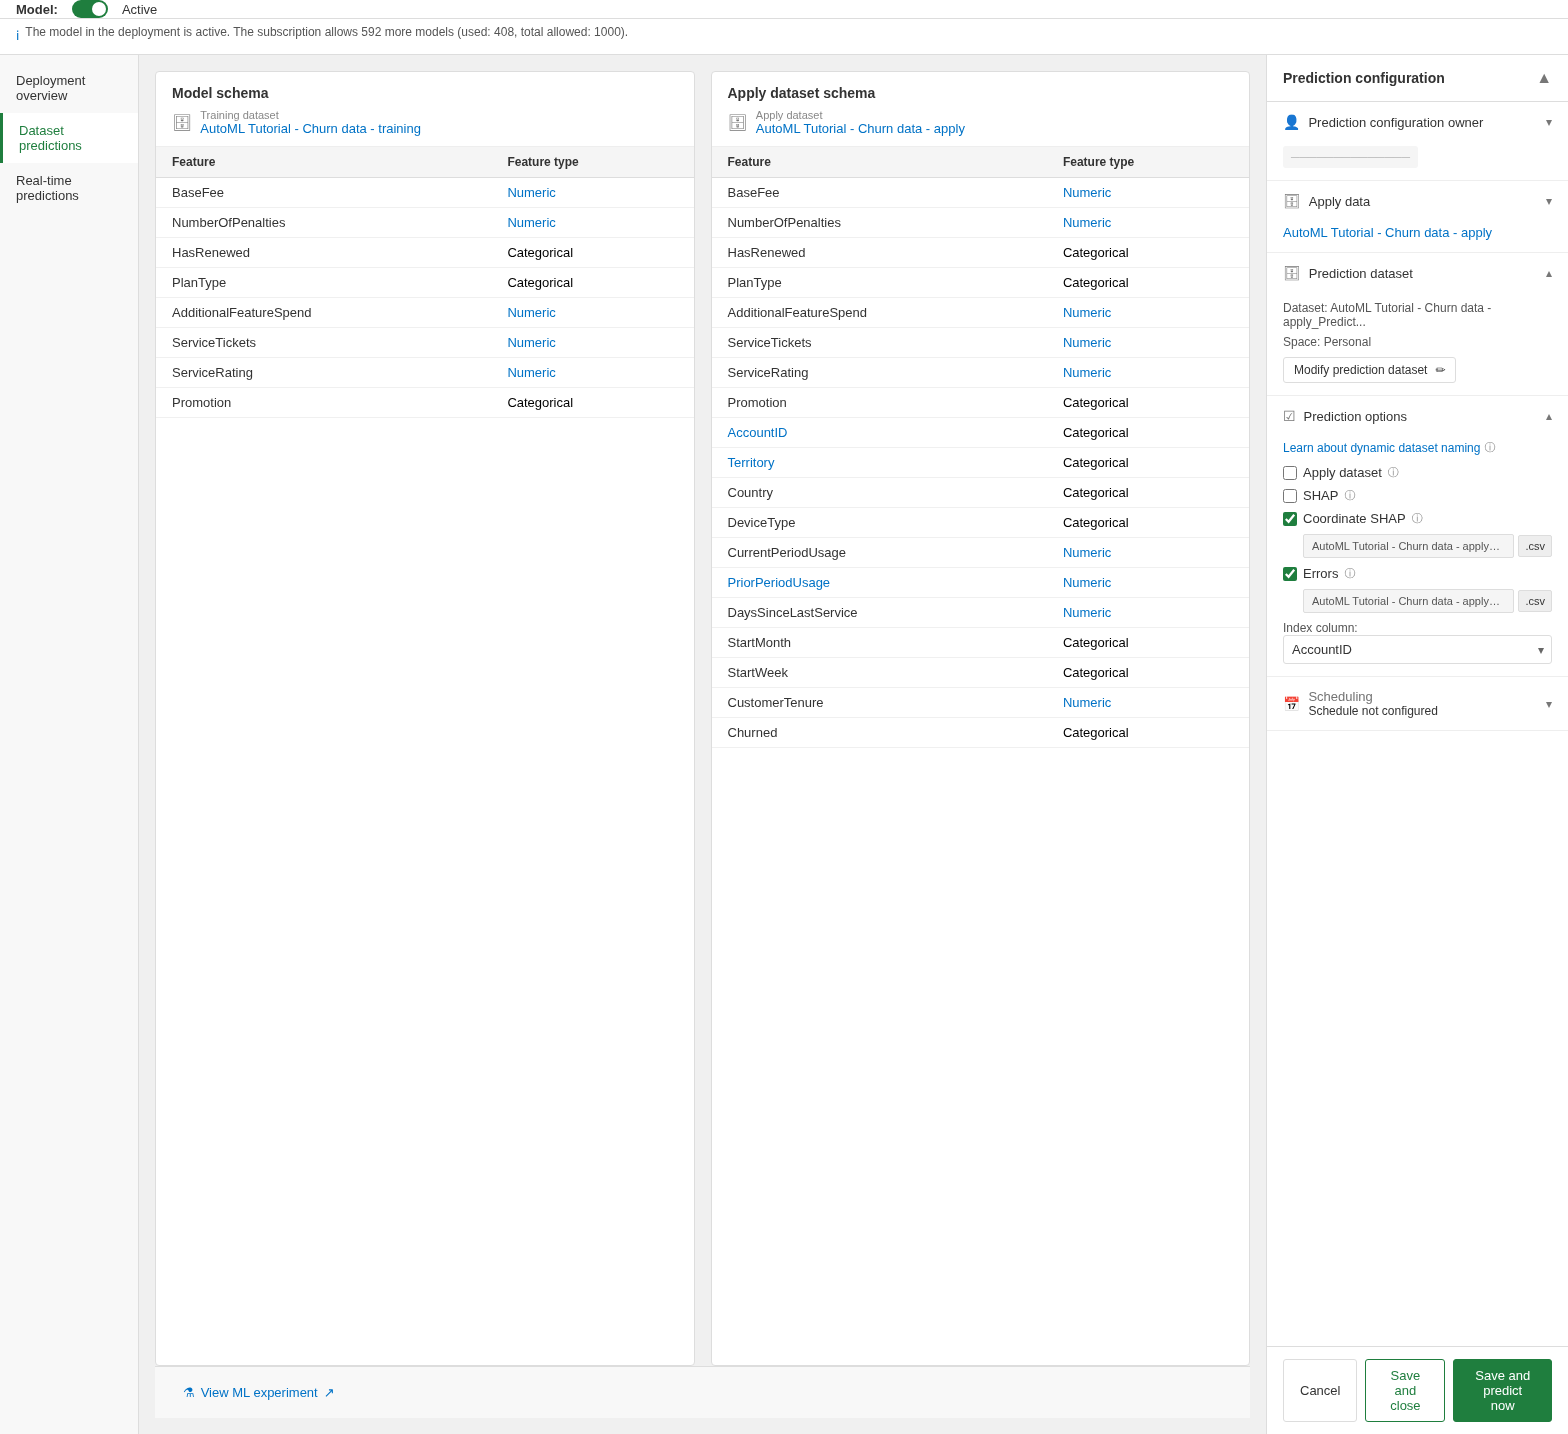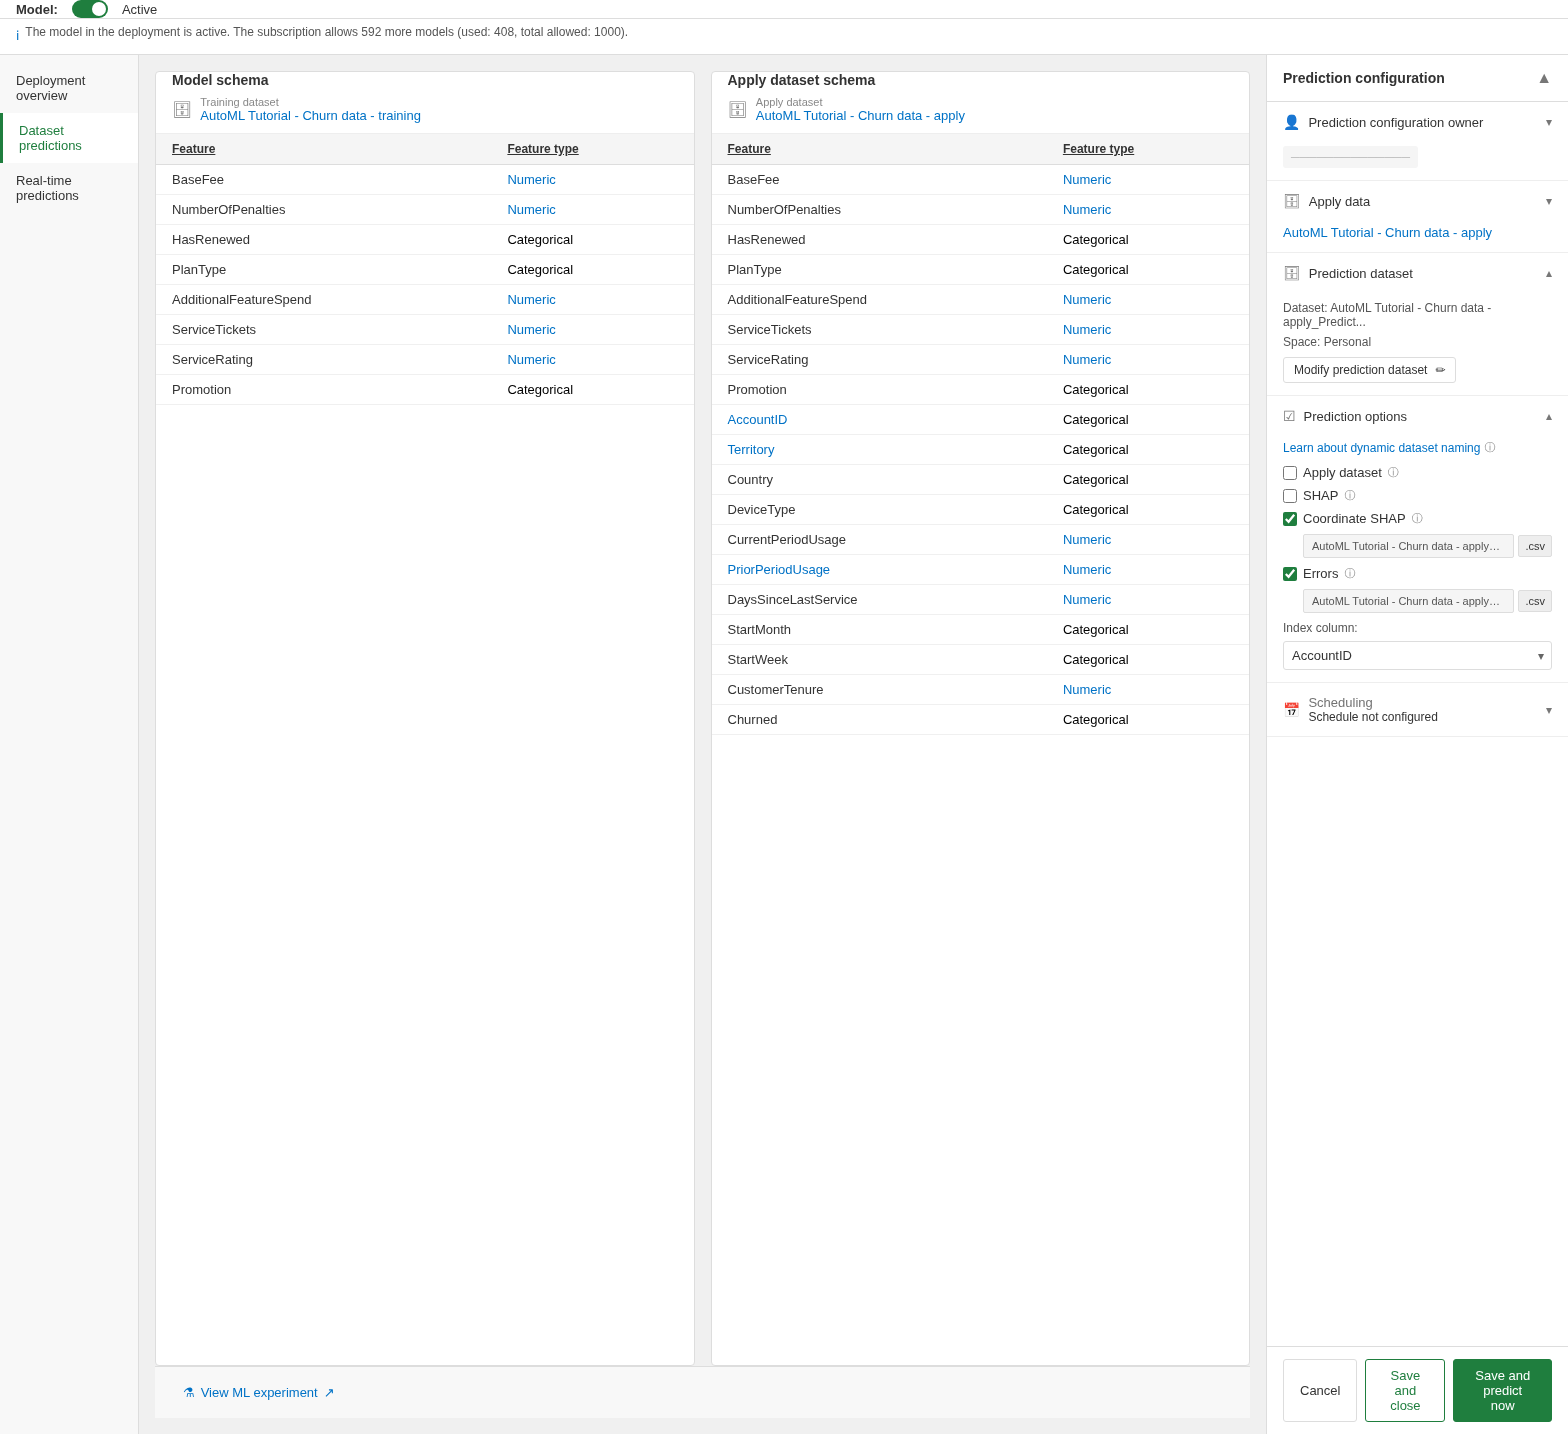--- a/index.html
+++ b/index.html
@@ -124,21 +124,21 @@
       background: #fff;
       border: 1px solid #ddd;
       border-radius: 4px;
       flex: 1;
       display: flex;
       flex-direction: column;
       overflow: hidden;
     }
 
     .schema-card-header {
-      padding: 0 16px 10px;
+      padding: 13px 16px 10px;
       border-bottom: 1px solid #eee;
     }
     .schema-card-title {
       font-size: 14px;
       font-weight: 600;
       color: #333;
       margin-bottom: 8px;
     }
     .dataset-info {
       display: flex;
@@ -167,21 +167,20 @@
     .schema-table thead tr {
       background: #f5f5f5;
       border-bottom: 1px solid #ddd;
     }
     .schema-table th {
       padding: 8px 16px;
       text-align: left;
       font-weight: 600;
       color: #333;
       font-size: 12px;
-      text-decoration: underline;
     }
     .schema-table td {
       padding: 7px 16px;
       border-bottom: 1px solid #f0f0f0;
       color: #333;
     }
     .schema-table td.linked {
       color: #0072c6;
     }
     .schema-table td.type-numeric {
@@ -368,21 +367,20 @@
       padding: 4px 6px;
       font-size: 11px;
       color: #333;
       border-radius: 2px;
       flex-shrink: 0;
     }
 
     .index-column-label {
       font-size: 12px;
       color: #555;
-      margin-bottom: 6px;
       font-weight: 500;
     }
     .index-select {
       width: 100%;
       border: 1px solid #ddd;
       padding: 6px 8px;
       font-size: 13px;
       border-radius: 3px;
       background: #fff;
       color: #333;

